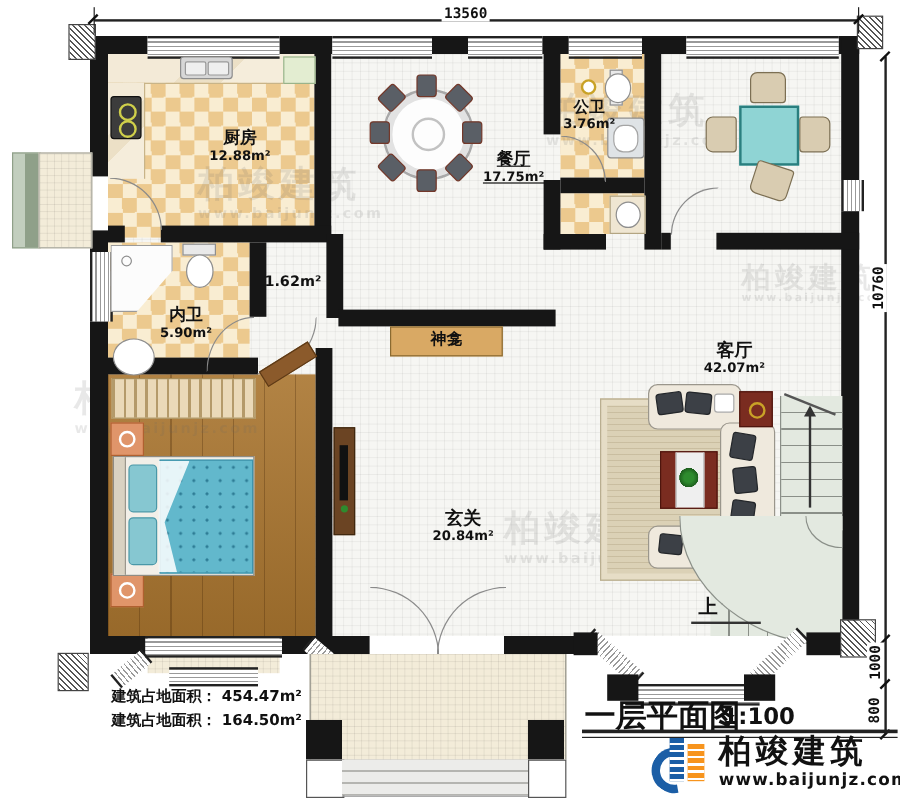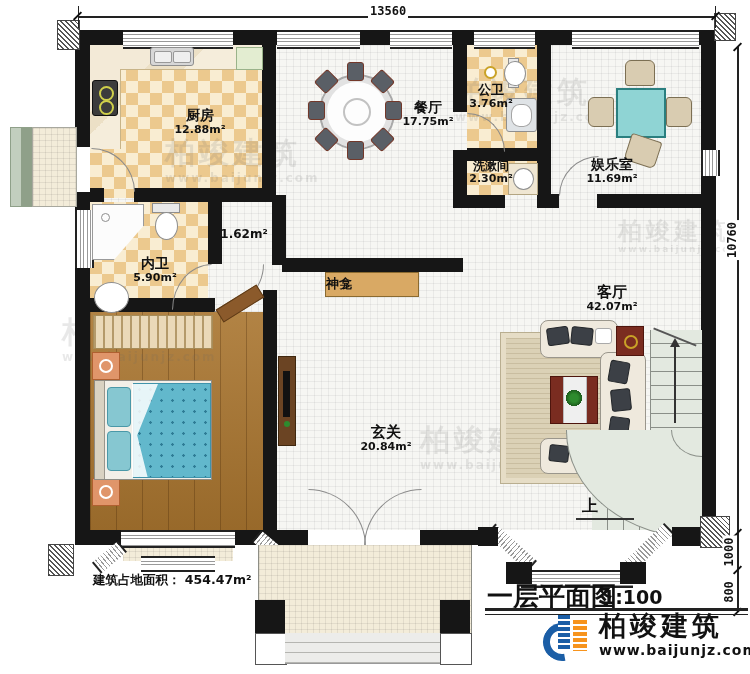--- a/index.html
+++ b/index.html
@@ -180,21 +180,21 @@
     <div class="abs" style="left:12px;top:50px;width:22px;height:38px;background:#86c7d1;border:1px solid #4a98a8;border-radius:4px;"></div>
     <div class="abs" style="left:38px;top:2px;width:76px;height:93px;background:#62b8cc;background-image:radial-gradient(#2e7c95 1px,transparent 1.5px);background-size:11px 11px;border:1px solid #3f93ab;">
       <div class="abs" style="left:-2px;top:0;width:26px;height:93px;background:#fff;clip-path:polygon(0 0,100% 0,20% 55%,60% 100%,0 100%);opacity:.85;"></div>
     </div>
   </div>
   <div class="abs" style="left:278px;top:356px;width:16px;height:88px;background:#6b4423;border:1px solid #40280f;">
     <div class="abs" style="left:4px;top:14px;width:7px;height:46px;background:#111;"></div>
     <div class="abs" style="left:5px;top:64px;width:6px;height:6px;background:#2e8b2e;border-radius:50%;"></div>
   </div>
 
-  <div class="abs" style="left:325px;top:272px;width:92px;height:23px;background:#d9a964;border:1.5px solid #8a6a30;text-align:left;font-weight:bold;font-size:13px;line-height:22px;"><span>神龛</span></div>
+  <div class="abs" style="left:325px;top:272px;width:92px;height:23px;background:#d9a964;border:1.5px solid #8a6a30;text-align:center;font-weight:bold;font-size:13px;line-height:22px;"><span>神龛</span></div>
 
   <div class="abs" style="left:500px;top:332px;width:142px;height:150px;background:#dbd1b6;border:1px solid #b9ae90;box-shadow:0 0 0 5px #e6ddc6 inset;background-image:repeating-linear-gradient(0deg,transparent 0 4px,rgba(120,100,60,.18) 4px 5px);"></div>
   <div class="sofa" style="left:540px;top:320px;width:76px;height:36px;">
     <div class="cushion" style="left:6px;top:6px;width:20px;height:16px;transform:rotate(-8deg);"></div>
     <div class="cushion" style="left:30px;top:6px;width:20px;height:16px;transform:rotate(6deg);"></div>
     <div class="abs" style="left:54px;top:7px;width:15px;height:14px;background:#fff;border:1px solid #aaa;border-radius:3px;"></div>
   </div>
   <div class="sofa" style="left:600px;top:352px;width:44px;height:96px;">
     <div class="cushion" style="left:8px;top:8px;width:18px;height:20px;transform:rotate(10deg);"></div>
     <div class="cushion" style="left:10px;top:36px;width:18px;height:20px;transform:rotate(-6deg);"></div>
@@ -255,35 +255,27 @@
 
   <div class="hatch" style="left:57px;top:20px;width:21px;height:28px;"></div>
   <div class="hatch" style="left:714px;top:13px;width:20px;height:26px;"></div>
   <div class="hatch" style="left:700px;top:516px;width:28px;height:30px;"></div>
   <div class="hatch" style="left:48px;top:544px;width:24px;height:30px;"></div>
 
   <div class="rlabel" style="left:150px;top:108px;width:100px;">
     <span class="nm">厨房</span>
       <span class="ar">12.88m²</span>
   </div>
-  <div class="rlabel" style="left:378px;top:100px;width:100px;">
+  <div class="rlabel" style="left:378px;top:126px;width:100px;text-decoration:underline;">
     <span class="nm">餐厅</span>
       <span class="ar">17.75m²</span>
   </div>
   <div class="rlabel" style="left:451px;top:83px;width:80px;">
     <span class="nm" style="font-size:13px;">公卫</span>
       <span class="ar">3.76m²</span>
-  </div>
-  <div class="rlabel" style="left:447px;top:160px;width:88px;">
-    <span class="nm" style="font-size:12px;">洗漱间</span>
-      <span class="ar">2.30m²</span>
-  </div>
-  <div class="rlabel" style="left:562px;top:157px;width:100px;">
-    <span class="nm">娱乐室</span>
-      <span class="ar">11.69m²</span>
   </div>
   <div class="rlabel" style="left:105px;top:256px;width:100px;">
     <span class="nm">内卫</span>
       <span class="ar">5.90m²</span>
   </div>
   <div class="rlabel" style="left:562px;top:284px;width:100px;">
     <span class="nm" style="font-size:15px;">客厅</span>
       <span class="ar">42.07m²</span>
   </div>
   <div class="rlabel" style="left:336px;top:424px;width:100px;">
@@ -305,20 +297,21 @@
   <div class="tick" style="left:732px;top:46px;"></div>
   <div class="tick" style="left:732px;top:532px;"></div>
   <div class="tick" style="left:732px;top:569px;"></div>
   <div class="tick" style="left:732px;top:611px;"></div>
   <div class="dimtxt vtxt" style="left:712px;top:233px;">10760</div>
   <div class="dimtxt vtxt" style="left:713px;top:545px;">1000</div>
   <div class="dimtxt vtxt" style="left:716px;top:585px;">800</div>
 
   <div class="abs" style="left:93px;top:570px;width:240px;font-size:12.5px;font-weight:600;line-height:20px;">
     <div>建筑占地面积： 454.47m²</div>
+    <div>建筑占地面积： 164.50m²</div>
   </div>
 
   <div class="abs" style="left:487px;top:579px;font-size:26px;font-weight:bold;font-family:'DejaVu Serif','Liberation Serif',serif;">一层平面图</div>
   <div class="abs" style="left:602px;top:586px;font-size:19px;font-weight:bold;">1:100</div>
   <div class="dimline" style="left:485px;top:608px;width:263px;height:2.5px;"></div>
   <div class="dimline" style="left:485px;top:614px;width:263px;height:1px;"></div>
 
   <div class="abs" style="left:541px;top:613px;width:54px;height:50px;">
     <div class="abs" style="left:2px;top:10px;width:38px;height:38px;border:7px solid #1b5ea6;border-color:transparent transparent #1b5ea6 #1b5ea6;border-radius:50%;transform:rotate(35deg);box-sizing:border-box;"></div>
     <div class="abs" style="left:17px;top:2px;width:12px;height:36px;background:#1b5ea6;background-image:repeating-linear-gradient(to bottom,transparent 0 4px,#fff 4px 6px);"></div>

